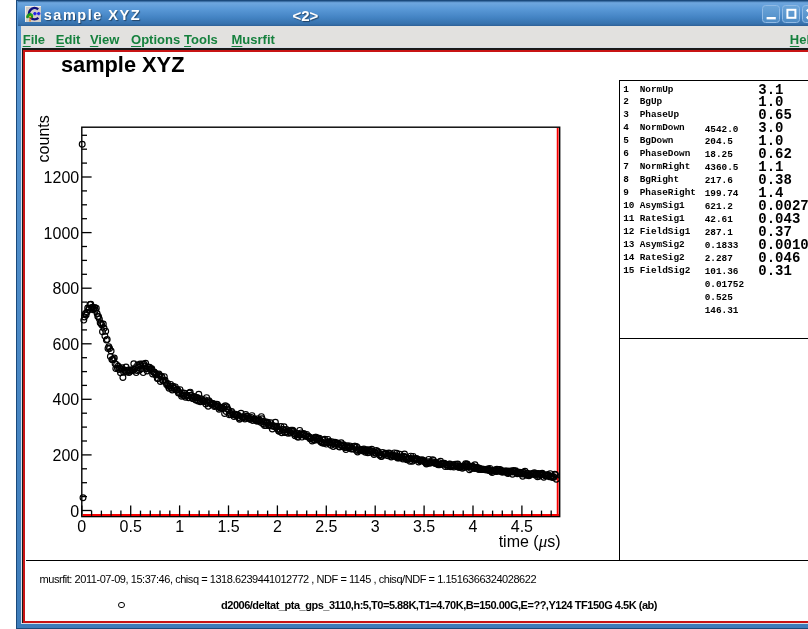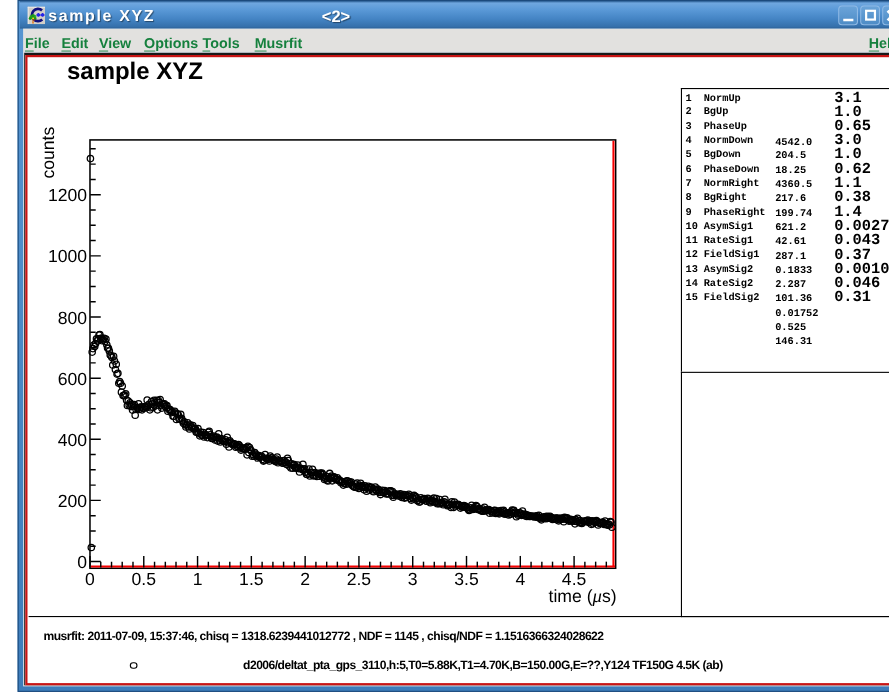--- a/index.html
+++ b/index.html
@@ -28,21 +28,21 @@
 .dps circle { r:2.9px; stroke:#000; stroke-width:1.15; fill:none; }
 #plot text { font-family:"Liberation Sans",sans-serif; font-size:16px; fill:#000; }
 .pbox { position:absolute; border:1px solid #000; background:#fff; }
 .monob { font-family:"Liberation Mono",monospace; font-weight:bold; color:#000; }
 #pb-num  { position:absolute; left:607.2px; top:83.5px; font-size:9.4px; line-height:12.97px; }
 #pb-name { position:absolute; left:623.7px; top:83.5px; font-size:9.4px; line-height:12.97px; }
 #pb-val  { position:absolute; left:688.7px; top:83.5px; font-size:9.4px; line-height:12.97px;margin-top:40px; }
 #pb-err  { position:absolute; left:742.3px; top:83.5px; font-size:14px; line-height:12.97px; }
 #theory { position:absolute; left:607.6px; top:351.5px; font-size:12.9px; line-height:11.2px; }
 #hline { position:absolute; left:9.5px; top:559.8px; width:790px; height:1.3px; background:#000; }
-#musrline { position:absolute; left:23.5px; top:574.4px; font-size:11px; line-height:11px; letter-spacing:-0.45px; font-weight:bold; }
+#musrline { position:absolute; left:23.5px; top:574.4px; font-size:11px; line-height:11px; letter-spacing:-0.45px; font-weight:normal; }
 #runline { position:absolute; left:205px; top:600.1px; font-size:11px; line-height:11px; letter-spacing:-0.48px; font-weight:bold; }
 #runcircle { position:absolute; left:102.3px; top:601.9px; width:6.6px; height:6.6px; border:1.2px solid #000; border-radius:50%; }
 </style></head>
 <body>
 <div id="win">
   <div id="titlebar">
     <svg id="ticon" viewBox="0 0 16 16">
       <rect x="0" y="0" width="16" height="16" fill="#d2cec8"></rect>
       <rect x="0" y="0" width="16" height="1" fill="#efedea"></rect>
       <rect x="0" y="0" width="1" height="16" fill="#efedea"></rect>

